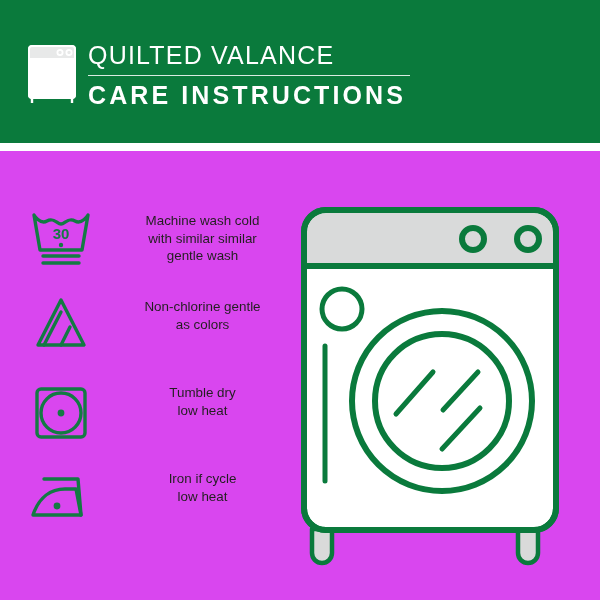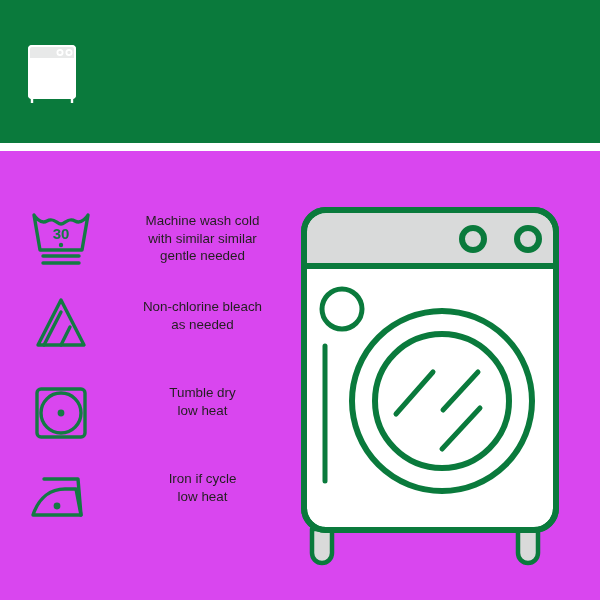--- a/index.html
+++ b/index.html
@@ -107,20 +107,25 @@
         <circle cx="12.5" cy="24" r="4" fill="none" stroke="#ffffff" stroke-width="1.8"></circle>
         <circle cx="30" cy="36" r="15" fill="none" stroke="#ffffff" stroke-width="2"></circle>
         <circle cx="30" cy="36" r="10.5" fill="none" stroke="#ffffff" stroke-width="1.8"></circle>
         <line x1="25" y1="40" x2="32" y2="31" stroke="#ffffff" stroke-width="1.6"></line>
         <line x1="30" y1="41" x2="36" y2="33" stroke="#ffffff" stroke-width="1.6"></line>
         <line x1="8" y1="56" x2="8" y2="61" stroke="#ffffff" stroke-width="2.4"></line>
         <line x1="48" y1="56" x2="48" y2="61" stroke="#ffffff" stroke-width="2.4"></line>
       </svg>
     </div>
 
+    <div class="header-text">
+      <div class="title-main">QUILTED VALANCE</div>
+      <div class="title-rule"></div>
+      <div class="title-sub">CARE INSTRUCTIONS</div>
+    </div>
 
   </div>
 
   <div class="content">
 
     <div class="care-list">
 
       <div class="care-row">
         <div class="care-sym">
           <svg viewBox="0 0 62 62" width="62" height="62">
@@ -132,37 +137,37 @@
               <line x1="13" y1="48" x2="49" y2="48"></line>
               <line x1="13" y1="55" x2="49" y2="55"></line>
             </g>
             <text x="31" y="31" text-anchor="middle" font-family="'Liberation Sans', sans-serif" font-size="15" font-weight="700" fill="#137a43">30</text>
             <circle cx="31" cy="37" r="2.2" fill="#137a43"></circle>
           </svg>
         </div>
         <div class="care-text">
           <div>Machine wash cold</div>
           <div>with similar similar</div>
-          <div>gentle needed</div>
+          <div>gentle wash</div>
         </div>
       </div>
 
       <div class="care-row">
         <div class="care-sym">
           <svg viewBox="0 0 62 62" width="62" height="62">
             <g fill="none" stroke="#137a43" stroke-width="3.4" stroke-linejoin="round" stroke-linecap="round">
               <path d="M8 51 L31 6 L54 51 Z"></path>
               <line x1="31" y1="18" x2="14" y2="51"></line>
               <line x1="40" y1="33" x2="31" y2="51"></line>
             </g>
           </svg>
         </div>
         <div class="care-text">
-          <div>Non-chlorine bleach</div>
-          <div>as needed</div>
+          <div>Non-chlorine gentle</div>
+          <div>as colors</div>
         </div>
       </div>
 
       <div class="care-row">
         <div class="care-sym">
           <svg viewBox="0 0 62 62" width="62" height="62">
             <g fill="none" stroke="#137a43" stroke-width="3.4">
               <rect x="7" y="9" width="48" height="48" rx="4"></rect>
               <circle cx="31" cy="33" r="20"></circle>
             </g>

